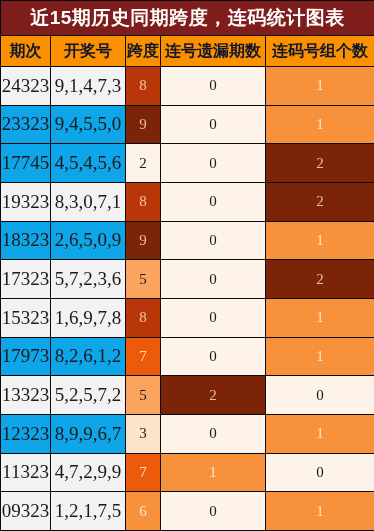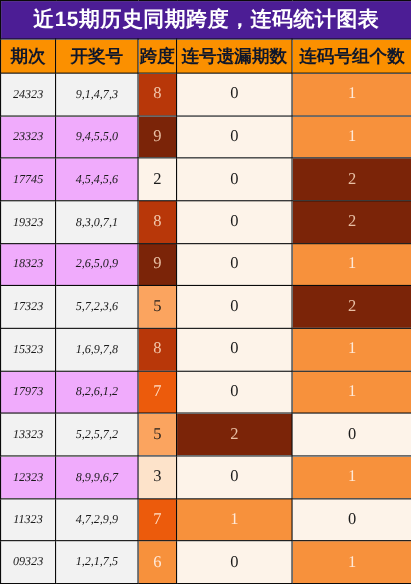--- a/index.html
+++ b/index.html
@@ -15,48 +15,47 @@
   }
   #stat-table td,#stat-table th{
     border:1px solid #0a0a0a;
     padding:0;
     text-align:center;
     vertical-align:middle;
     overflow:hidden;
     white-space:nowrap;
   }
   .title-cell{
-    background:#4c1d95;
+    background:#7f1d1d;
     color:#ffffff;
     font-family:"Liberation Sans","DejaVu Sans",sans-serif;
     font-weight:bold;
     font-size:19px;
     letter-spacing:.5px;
     height:34px;
     border:1px solid #f0653f;
   }
   .hdr-cell{
     background:#fb9000;
     color:#0f172a;
     font-family:"Liberation Sans","DejaVu Sans",sans-serif;
     font-weight:bold;
     font-size:16px;
     height:30px;
   }
   .c-period,.c-draw{
-    font-size:11px;
+    font-size:19px;
     color:#1a1a1a;
     height:31.3px;
-    font-style:italic;
   }
   .c-val{font-size:15px;height:31.3px;}
 
   
   tr.odd .c-period,tr.odd .c-draw{background:#f2f2f2;}
-  tr.even .c-period,tr.even .c-draw{background:#f0abfc;margin-left:45px;}
+  tr.even .c-period,tr.even .c-draw{background:#0ea5e9;margin-left:45px;}
 
   
   .s0{background:#fdf3e9;color:#1a1a1a;}   
   .s1{background:#fde3ca;color:#1a1a1a;}   
   .s2{background:#fba45f;color:#1a1a1a;}   
   .s3{background:#f7913c;color:#ffe9d8;}   
   .s4{background:#ec5b0c;color:#ffe0c8;}   
   .s5{background:#b83709;color:#f2c6ab;}   
   .s6{background:#7b2408;color:#e8bfa4;}   
 </style>

